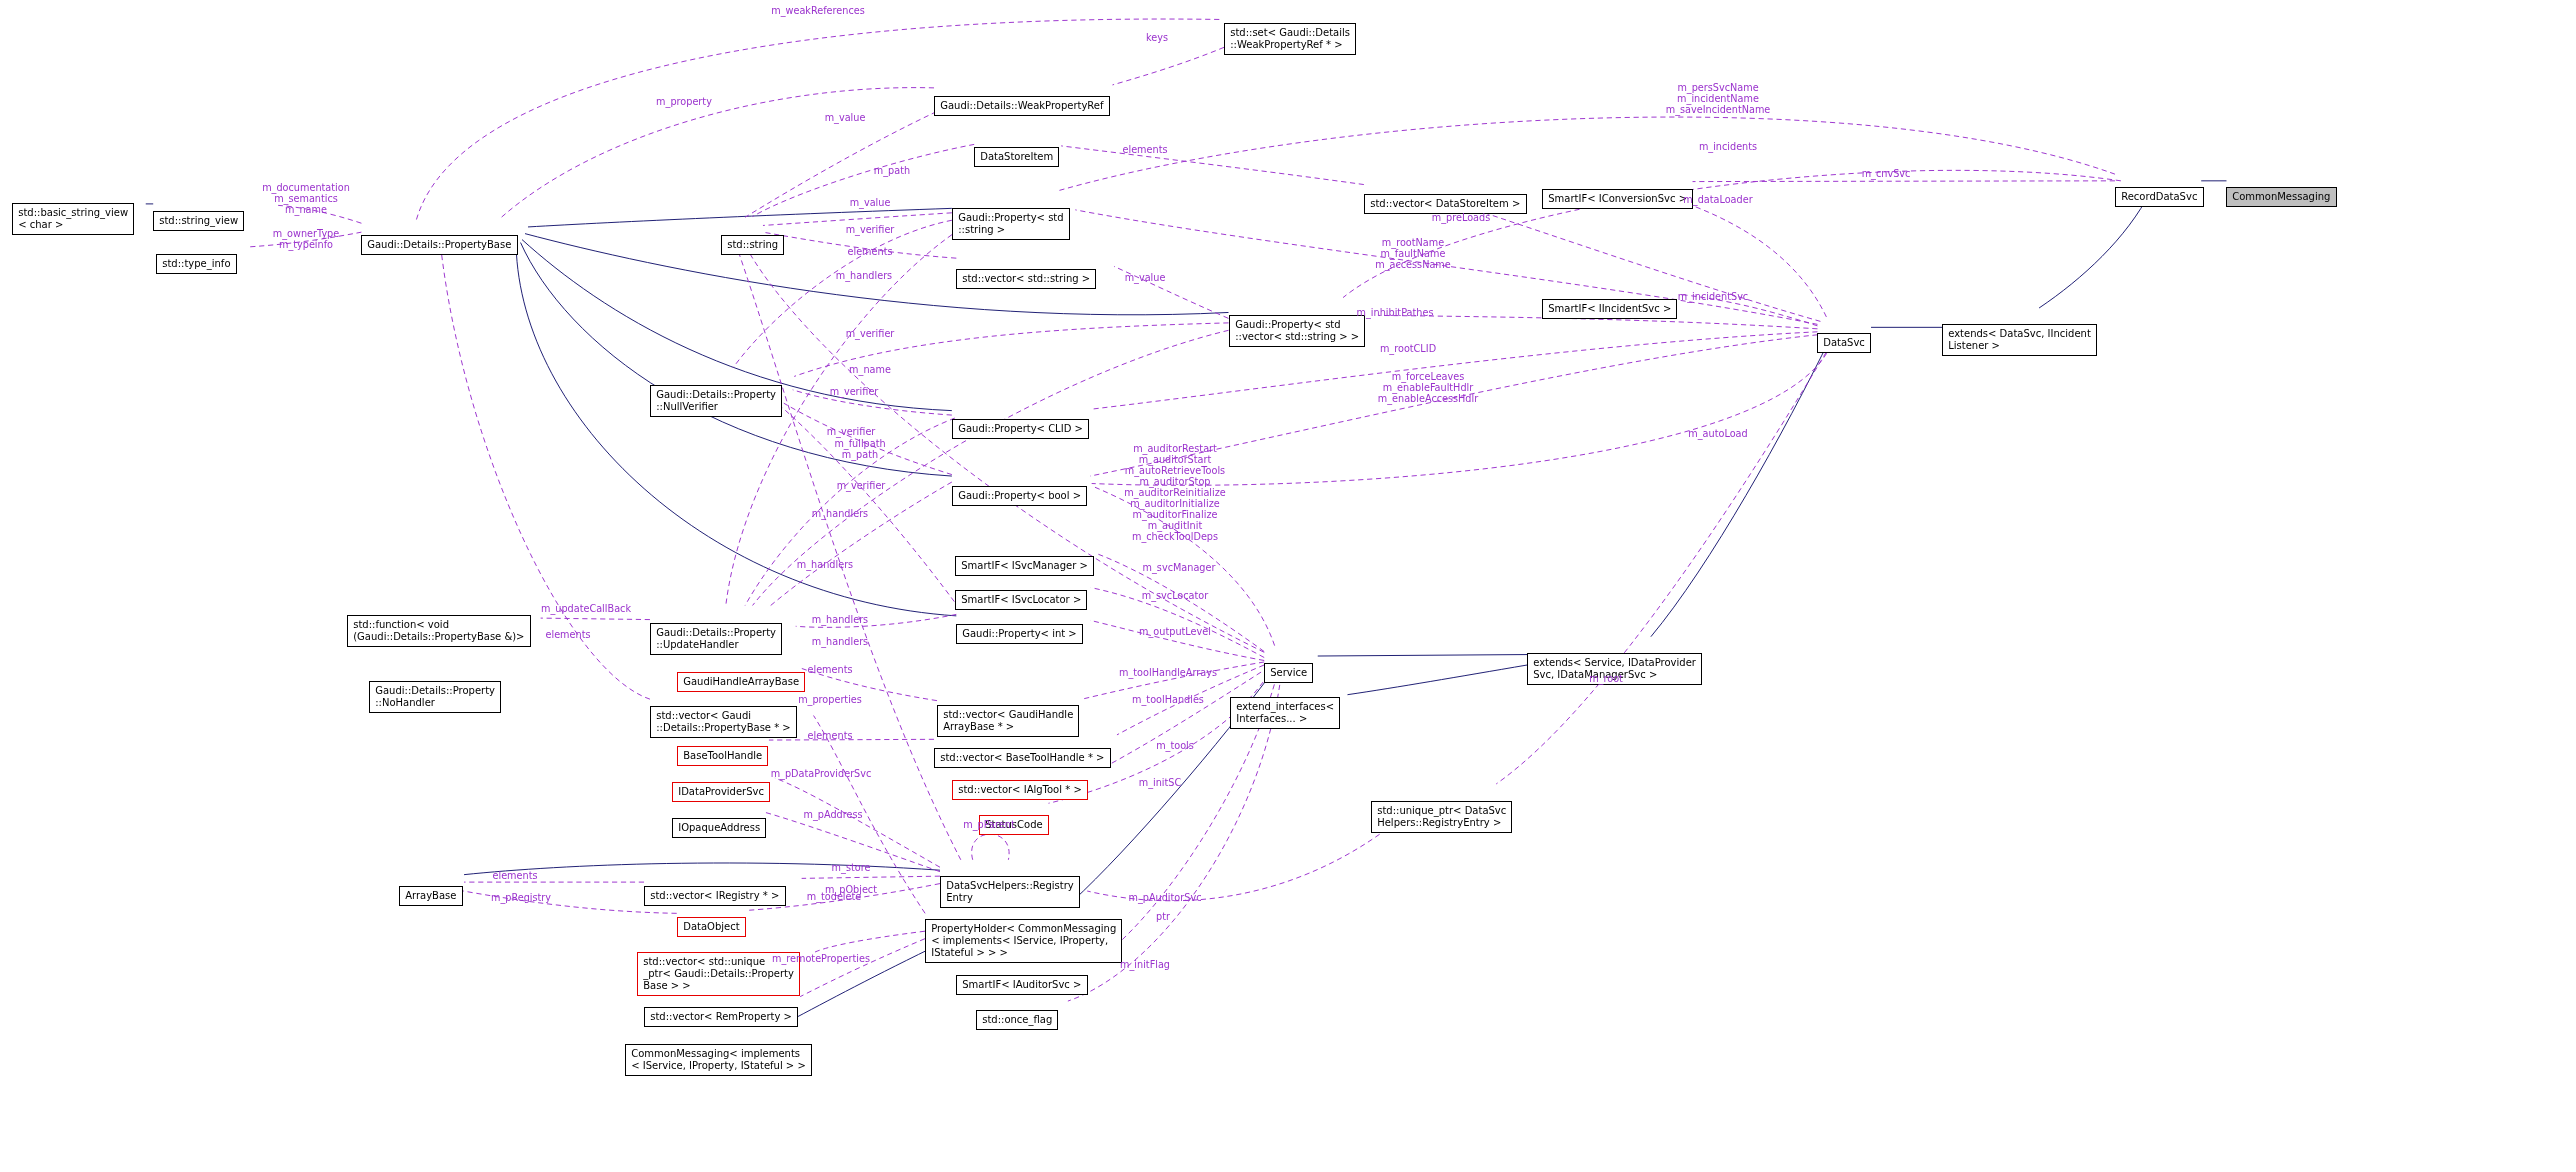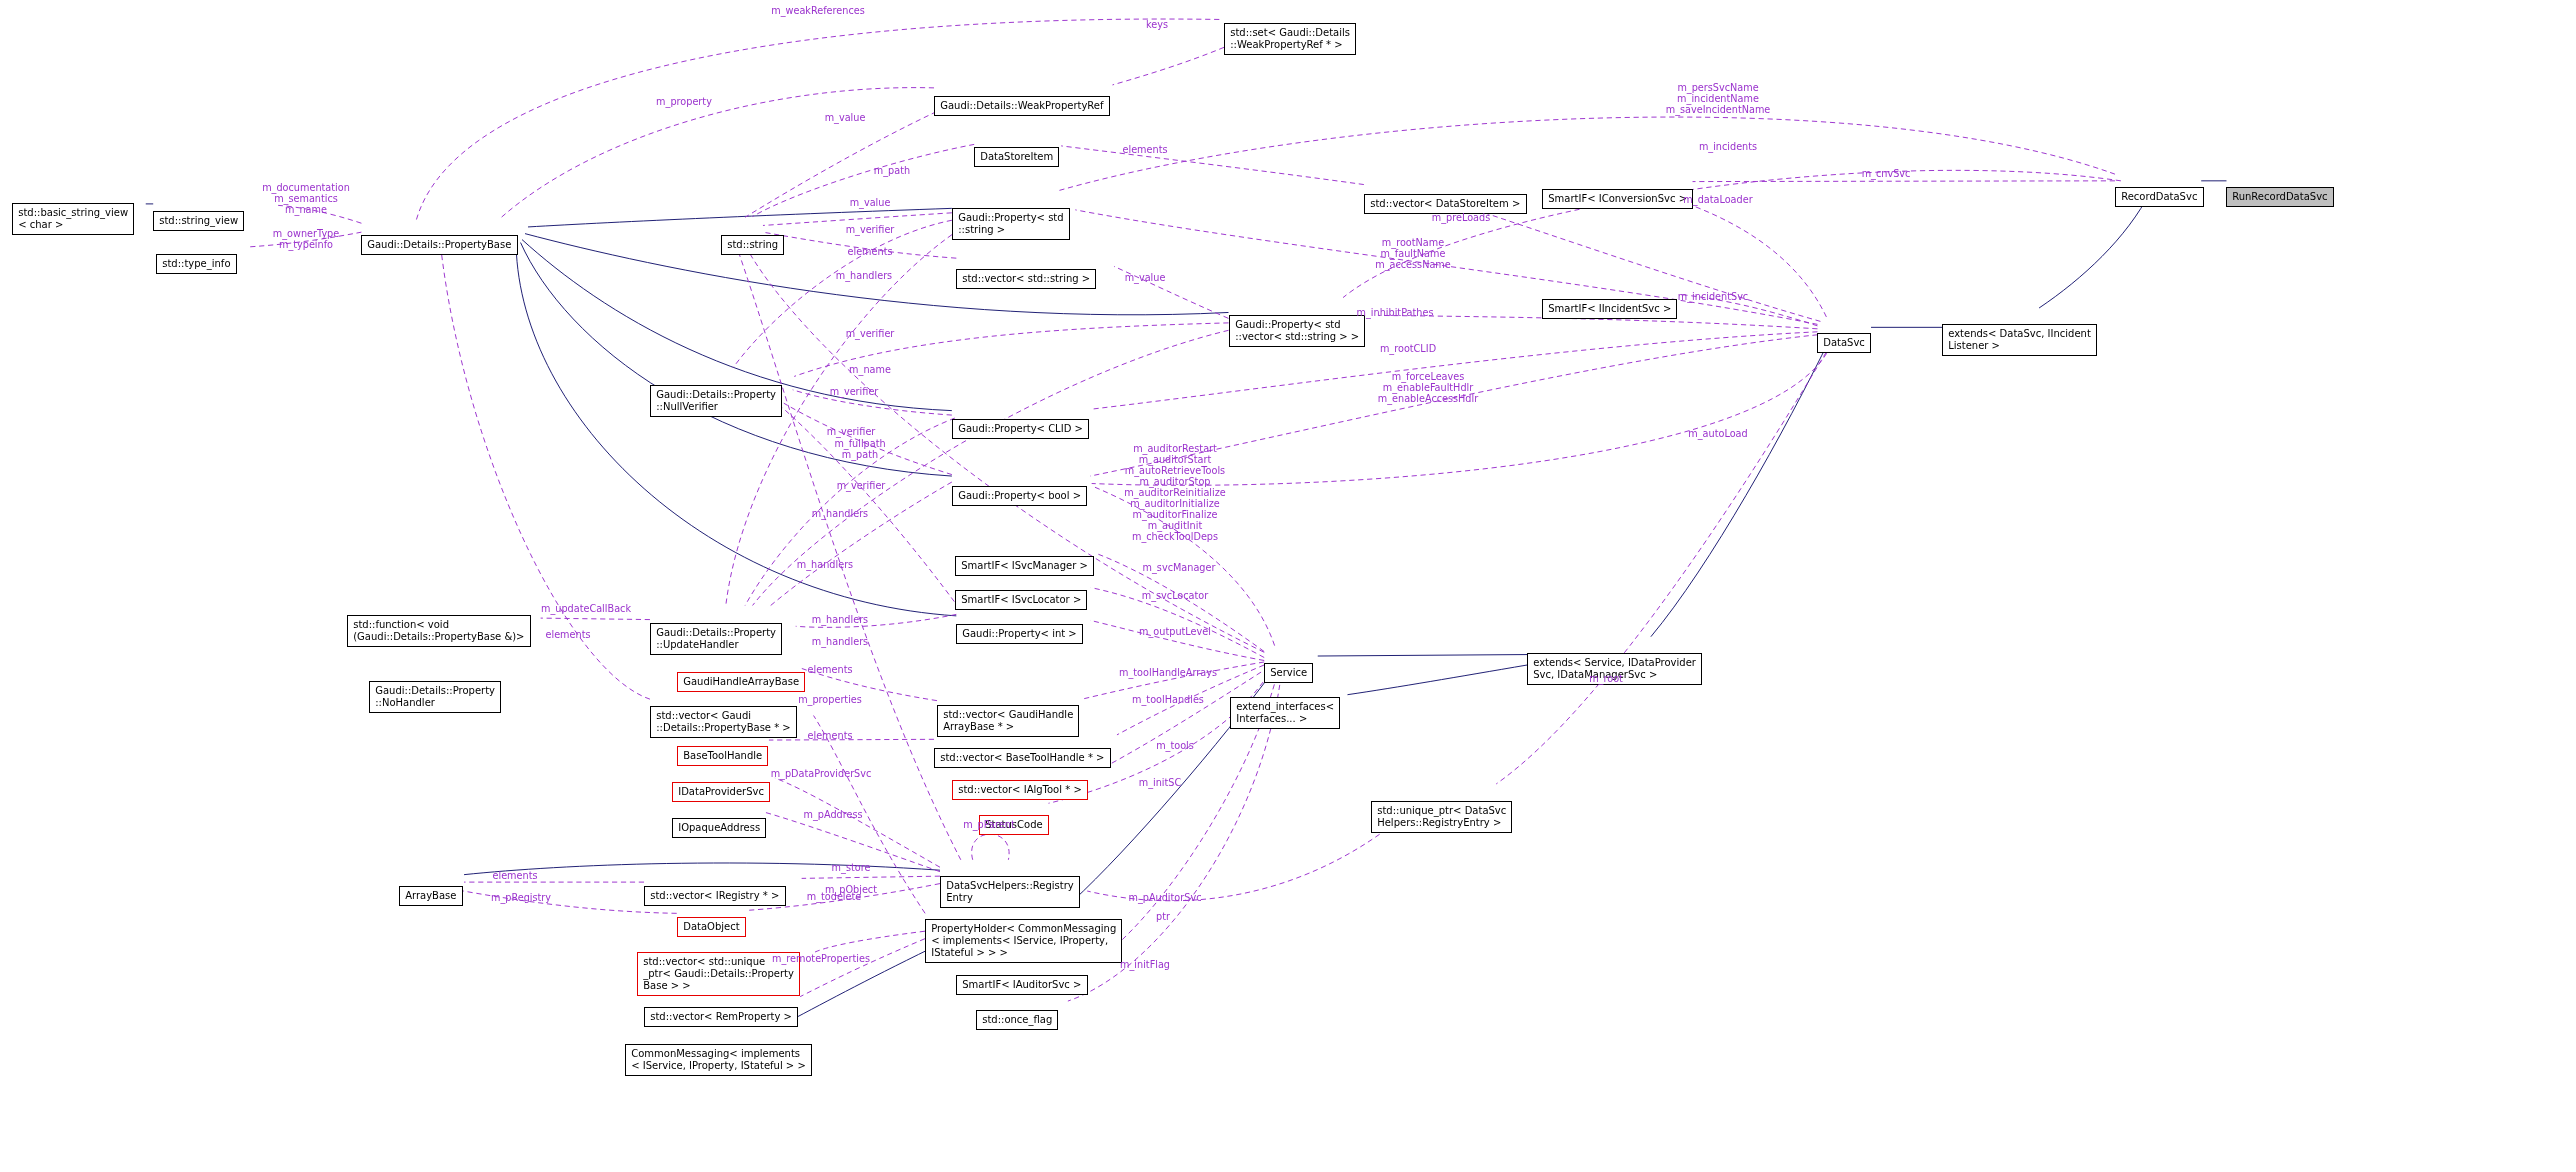--- a/index.html
+++ b/index.html
@@ -119,21 +119,21 @@
 ::WeakPropertyRef * &gt;</div>
   <div class="node" style="left:934px;top:80px">Gaudi::Details::WeakPropertyRef</div>
   <div class="node" style="left:974px;top:131px">DataStoreItem</div>
   <div class="node" style="left:721px;top:219px">std::string</div>
   <div class="node" style="left:952px;top:192px">Gaudi::Property&lt; std
 ::string &gt;</div>
   <div class="node" style="left:956px;top:253px">std::vector&lt; std::string &gt;</div>
   <div class="node" style="left:1364px;top:178px">std::vector&lt; DataStoreItem &gt;</div>
   <div class="node" style="left:1542px;top:173px">SmartIF&lt; IConversionSvc &gt;</div>
   <div class="node" style="left:2115px;top:171px">RecordDataSvc</div>
-  <div class="node focus" style="left:2226px;top:171px">RunRecordDataSvc</div>
+  <div class="node focus" style="left:2226px;top:171px">CommonMessaging</div>
   <div class="node" style="left:1229px;top:299px">Gaudi::Property&lt; std
 ::vector&lt; std::string &gt; &gt;</div>
   <div class="node" style="left:1542px;top:283px">SmartIF&lt; IIncidentSvc &gt;</div>
   <div class="node" style="left:1817px;top:317px">DataSvc</div>
   <div class="node" style="left:1942px;top:308px">extends&lt; DataSvc, IIncident
 Listener &gt;</div>
   <div class="node" style="left:650px;top:369px">Gaudi::Details::Property
 ::NullVerifier</div>
   <div class="node" style="left:952px;top:403px">Gaudi::Property&lt; CLID &gt;</div>
   <div class="node" style="left:952px;top:470px">Gaudi::Property&lt; bool &gt;</div>
@@ -180,21 +180,21 @@
   <div class="node" style="left:976px;top:994px">std::once_flag</div>
   <div class="node" style="left:625px;top:1028px">CommonMessaging&lt; implements
 &lt; IService, IProperty, IStateful &gt; &gt;</div>
 
   <div class="elabel" style="left:306px;top:198px">m_documentation
 m_semantics
 m_name</div>
   <div class="elabel" style="left:306px;top:239px">m_ownerType
 m_typeinfo</div>
   <div class="elabel" style="left:818px;top:10.4px">m_weakReferences</div>
-  <div class="elabel" style="left:1157px;top:24px">keys</div>
+  <div class="elabel" style="left:1157px;top:37px">keys</div>
   <div class="elabel" style="left:684px;top:101px">m_property</div>
   <div class="elabel" style="left:845px;top:117px">m_value</div>
   <div class="elabel" style="left:1145px;top:149px">elements</div>
   <div class="elabel" style="left:892px;top:170px">m_path</div>
   <div class="elabel" style="left:870px;top:202px">m_value</div>
   <div class="elabel" style="left:870px;top:229px">m_verifier</div>
   <div class="elabel" style="left:870px;top:251px">elements</div>
   <div class="elabel" style="left:864px;top:275px">m_handlers</div>
   <div class="elabel" style="left:1718px;top:98px">m_persSvcName
 m_incidentName

